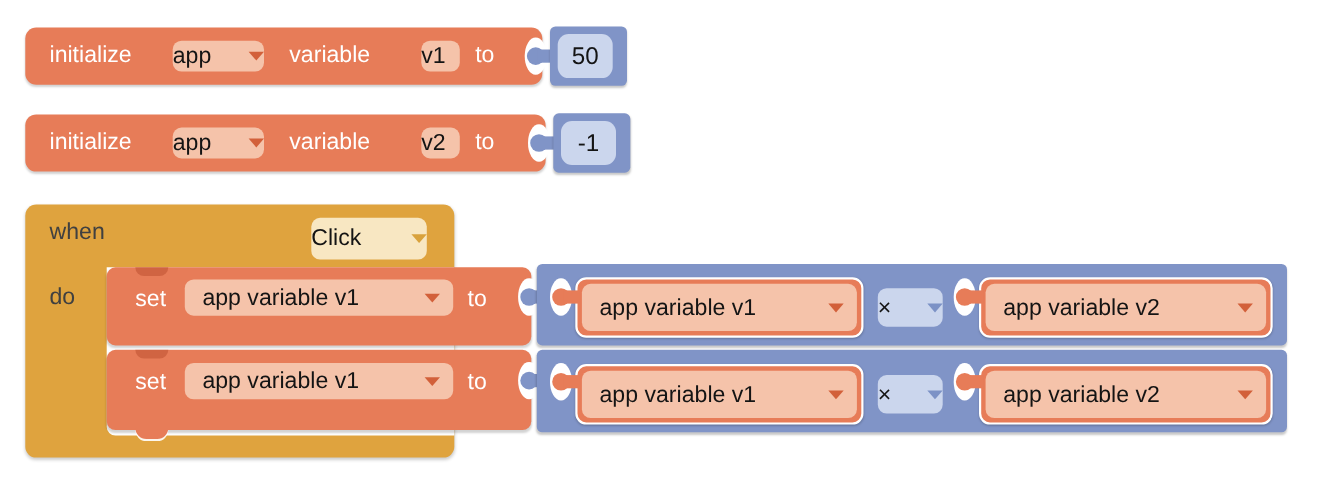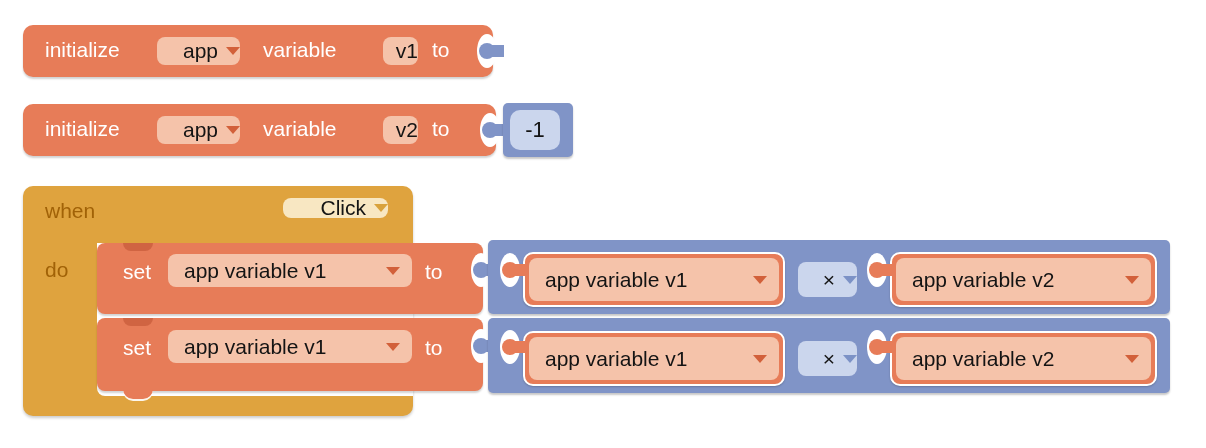--- a/index.html
+++ b/index.html
@@ -4,24 +4,24 @@
 <style>
   :root{
     --salmon:#E77C58; --salmon-dark:#D2temp;
   }
   *{margin:0;padding:0;box-sizing:border-box;}
   body{background:#fff;font-family:"Liberation Sans",sans-serif;}
   .workspace{position:relative;width:1206px;height:448px;background:#fff;overflow:hidden;}
 
   
   .kw{position:absolute;font-size:21px;color:#fff;white-space:nowrap;}
-  .kw.gold-text{color:#a16207;}
-
-  
-  .pill{position:absolute;display:flex;align-items:center;justify-content:flex-end;gap:8px;
+  .kw.gold-text{color:#404040;}
+
+  
+  .pill{position:absolute;display:flex;align-items:center;justify-content:space-between;gap:8px;
         border-radius:8px;font-size:21px;color:#141414;white-space:nowrap;}
   .pill.pink{background:var(--pink);}
   .pill.cream{background:var(--cream);}
   .pill.bluefield{background:var(--blue-light);}
 
   
   .arr{width:0;height:0;border-left:7px solid transparent;border-right:7px solid transparent;
        border-top:8px solid currentColor;display:inline-block;}
   .arr.orange{color:var(--salmon-dark);}
   .arr.gold{color:var(--gold-arrow);}
@@ -79,20 +79,23 @@
     <div class="pill pink" style="left:360px;top:12px;width:35px;height:28px;">
       <span>v1</span>
     </div>
     <span class="kw" style="left:409px;top:13px;">to</span>
   </div>
   <div class="plug blueplug" style="left:477px;top:33px;">
     <div class="cut"></div>
       <div class="head"></div>
       <div class="neck"></div>
   </div>
+  <div class="blue-block" style="left:500px;top:24px;width:70px;height:54px;">
+    <div class="value-field" style="left:7px;top:7px;width:50px;height:40px;">50</div>
+  </div>
 
   <div class="orange-block" style="left:23px;top:104px;width:473px;height:52px;">
     <span class="kw" style="left:22px;top:13px;">initialize</span>
     <div class="pill pink" style="left:134px;top:12px;width:83px;height:28px;">
       <span>app</span>
       <span class="arr orange"></span>
     </div>
     <span class="kw" style="left:240px;top:13px;">variable</span>
     <div class="pill pink" style="left:360px;top:12px;width:35px;height:28px;">
       <span>v2</span>
@@ -105,21 +108,21 @@
       <div class="neck"></div>
   </div>
   <div class="blue-block" style="left:503px;top:103px;width:70px;height:54px;">
     <div class="value-field" style="left:7px;top:7px;width:50px;height:40px;">-1</div>
   </div>
 
   <div class="gold-backdrop"></div>
   <div class="mouth"></div>
 
   <span class="kw gold-text" style="left:45px;top:199px;">when</span>
-  <div class="pill cream" style="left:283px;top:198px;width:105px;height:20px;">
+  <div class="pill cream" style="left:283px;top:198px;width:105px;height:38px;">
     <span>Click</span>
     <span class="arr gold"></span>
   </div>
   <span class="kw gold-text" style="left:45px;top:258px;text-align:center;">do</span>
 
   <div class="orange-block" style="left:97px;top:243px;width:386px;height:71px;border-radius:8px;">
     <div class="notch"></div>
     <span class="kw" style="left:26px;top:17px;">set</span>
     <div class="pill pink" style="left:71px;top:11px;width:244px;height:33px;justify-content:space-between;padding:0 12px 0 16px;">
       <span>app variable v1</span>

